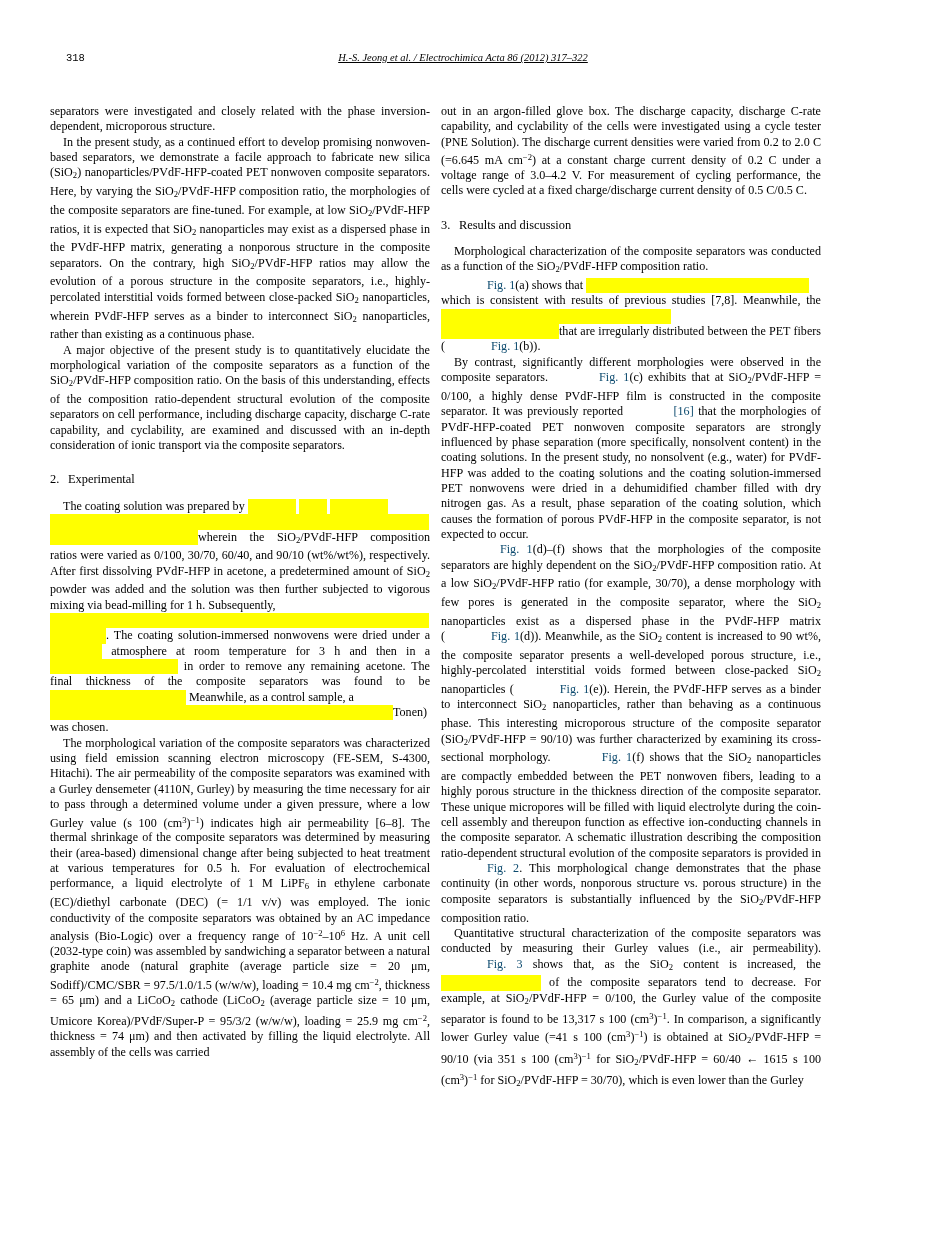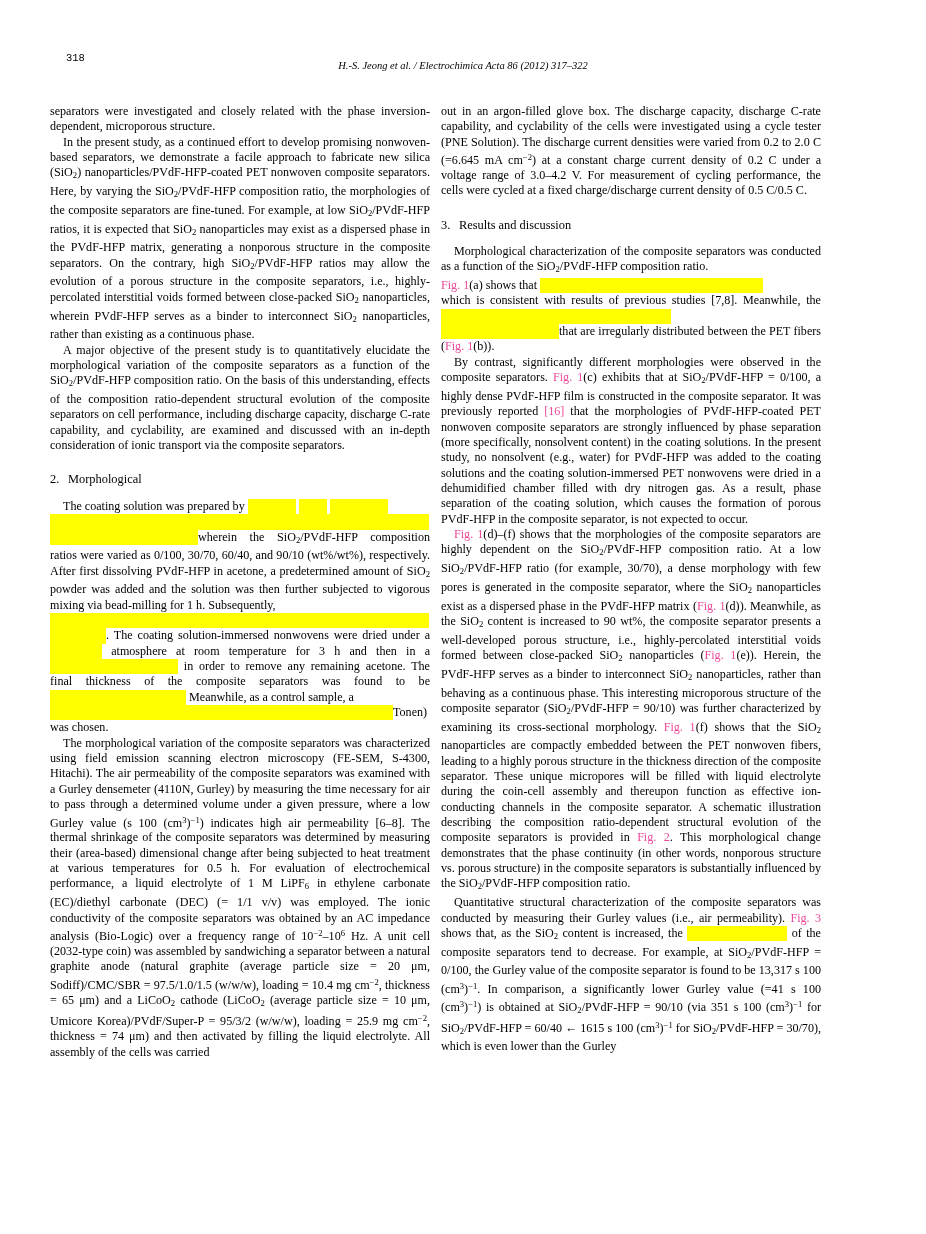--- a/index.html
+++ b/index.html
@@ -29,24 +29,25 @@
     position: absolute;
     left: 16px;
     top: 0;
     font-size: 10.5px;
     font-family: Liberation Mono, monospace;
   }
   .head-center {
     position: absolute;
     left: 0;
     right: 0;
-    top: 8px;
+    top: 0;
     text-align: center;
     font-style: italic;
     font-size: 10.5px;
+    text-decoration: underline;
   }
   .columns {
     display: flex;
     gap: 11px;
     margin-top: 22px;
   }
   .col {
     width: 380px;
     font-size: 12.1px;
     line-height: 15.35px;
@@ -71,21 +72,21 @@
     display: inline-block;
     width: 18px;
   }
   .blank {
     background: #ffff00;
     display: inline-block;
     vertical-align: baseline;
   }
   sub { font-size: 8.6px; vertical-align: -0.28em; }
   sup { font-size: 8.6px; vertical-align: 0.42em; }
-  .ref { color: #ec4899; }
+  .ref { color: #0c4a6e; margin-left: 46px; }
 </style>
 </head>
 <body>
 
 <div class="page">
 
   <div class="running-head">
     <div class="page-number">318</div>
     <div class="head-center">H.-S. Jeong et al. / Electrochimica Acta 86 (2012) 317–322</div>
   </div>
@@ -93,21 +94,21 @@
   <div class="columns">
 
     <div class="col">
 
       <p class="noindent"><span>separators were investigated and closely related with the phase inversion-dependent, microporous structure.</span></p>
 
       <p><span>In the present study, as a continued effort to develop promising nonwoven-based separators, we demonstrate a facile approach to fabricate new silica (SiO</span><sub>2</sub><span>) nanoparticles/PVdF-HFP-coated PET nonwoven composite separators. Here, by varying the SiO</span><sub>2</sub><span>/PVdF-HFP composition ratio, the morphologies of the composite separators are fine-tuned. For example, at low SiO</span><sub>2</sub><span>/PVdF-HFP ratios, it is expected that SiO</span><sub>2</sub><span> nanoparticles may exist as a dispersed phase in the PVdF-HFP matrix, generating a nonporous structure in the composite separators. On the contrary, high SiO</span><sub>2</sub><span>/PVdF-HFP ratios may allow the evolution of a porous structure in the composite separators, i.e., highly-percolated interstitial voids formed between close-packed SiO</span><sub>2</sub><span> nanoparticles, wherein PVdF-HFP serves as a binder to interconnect SiO</span><sub>2</sub><span> nanoparticles, rather than existing as a continuous phase.</span></p>
 
       <p><span>A major objective of the present study is to quantitatively elucidate the morphological variation of the composite separators as a function of the SiO</span><sub>2</sub><span>/PVdF-HFP composition ratio. On the basis of this understanding, effects of the composition ratio-dependent structural evolution of the composite separators on cell performance, including discharge capacity, discharge C-rate capability, and cyclability, are examined and discussed with an in-depth consideration of ionic transport via the composite separators.</span></p>
 
-      <h2 class="section"><span class="num">2.</span><span>Morphological</span></h2>
+      <h2 class="section"><span class="num">2.</span><span>Experimental</span></h2>
 
       <p><span>The coating solution was prepared by</span> <span class="blank" style="width:48px">&nbsp;</span> <span class="blank" style="width:28px">&nbsp;</span> <span class="blank" style="width:58px">&nbsp;</span><br><span class="blank" style="width:379px">&nbsp;</span><br><span class="blank" style="width:148px">&nbsp;</span><span>wherein the SiO</span><sub>2</sub><span>/PVdF-HFP composition ratios were varied as 0/100, 30/70, 60/40, and 90/10 (wt%/wt%), respectively. After first dissolving PVdF-HFP in acetone, a predetermined amount of SiO</span><sub>2</sub><span> powder was added and the solution was then further subjected to vigorous mixing via bead-milling for 1 h. Subsequently,</span><br><span class="blank" style="width:379px">&nbsp;</span><br><span class="blank" style="width:56px">&nbsp;</span><span>. The coating solution-immersed nonwovens were dried under a</span> <span class="blank" style="width:52px">&nbsp;</span> <span>atmosphere at room temperature for 3 h and then in a</span> <span class="blank" style="width:128px">&nbsp;</span> <span>in order to remove any remaining acetone. The final thickness of the composite separators was found to be</span> <span class="blank" style="width:136px">&nbsp;</span> <span>Meanwhile, as a control sample, a</span><br><span class="blank" style="width:343px">&nbsp;</span><span>Tonen)</span><br><span>was chosen.</span></p>
 
       <p><span>The morphological variation of the composite separators was characterized using field emission scanning electron microscopy (FE-SEM, S-4300, Hitachi). The air permeability of the composite separators was examined with a Gurley densemeter (4110N, Gurley) by measuring the time necessary for air to pass through a determined volume under a given pressure, where a low Gurley value (s 100 (cm</span><sup>3</sup><span>)</span><sup>−1</sup><span>) indicates high air permeability [6–8]. The thermal shrinkage of the composite separators was determined by measuring their (area-based) dimensional change after being subjected to heat treatment at various temperatures for 0.5 h. For evaluation of electrochemical performance, a liquid electrolyte of 1 M LiPF</span><sub>6</sub><span> in ethylene carbonate (EC)/diethyl carbonate (DEC) (= 1/1 v/v) was employed. The ionic conductivity of the composite separators was obtained by an AC impedance analysis (Bio-Logic) over a frequency range of 10</span><sup>−2</sup><span>–10</span><sup>6</sup><span> Hz. A unit cell (2032-type coin) was assembled by sandwiching a separator between a natural graphite anode (natural graphite (average particle size = 20 μm, Sodiff)/CMC/SBR = 97.5/1.0/1.5 (w/w/w), loading = 10.4 mg cm</span><sup>−2</sup><span>, thickness = 65 μm) and a LiCoO</span><sub>2</sub><span> cathode (LiCoO</span><sub>2</sub><span> (average particle size = 10 μm, Umicore Korea)/PVdF/Super-P = 95/3/2 (w/w/w), loading = 25.9 mg cm</span><sup>−2</sup><span>, thickness = 74 μm) and then activated by filling the liquid electrolyte. All assembly of the cells was carried</span></p>
 
     </div>
 
     <div class="col">
 
       <p class="noindent"><span>out in an argon-filled glove box. The discharge capacity, discharge C-rate capability, and cyclability of the cells were investigated using a cycle tester (PNE Solution). The discharge current densities were varied from 0.2 to 2.0 C (=6.645 mA cm</span><sup>−2</sup><span>) at a constant charge current density of 0.2 C under a voltage range of 3.0–4.2 V. For measurement of cycling performance, the cells were cycled at a fixed charge/discharge current density of 0.5 C/0.5 C.</span></p>

